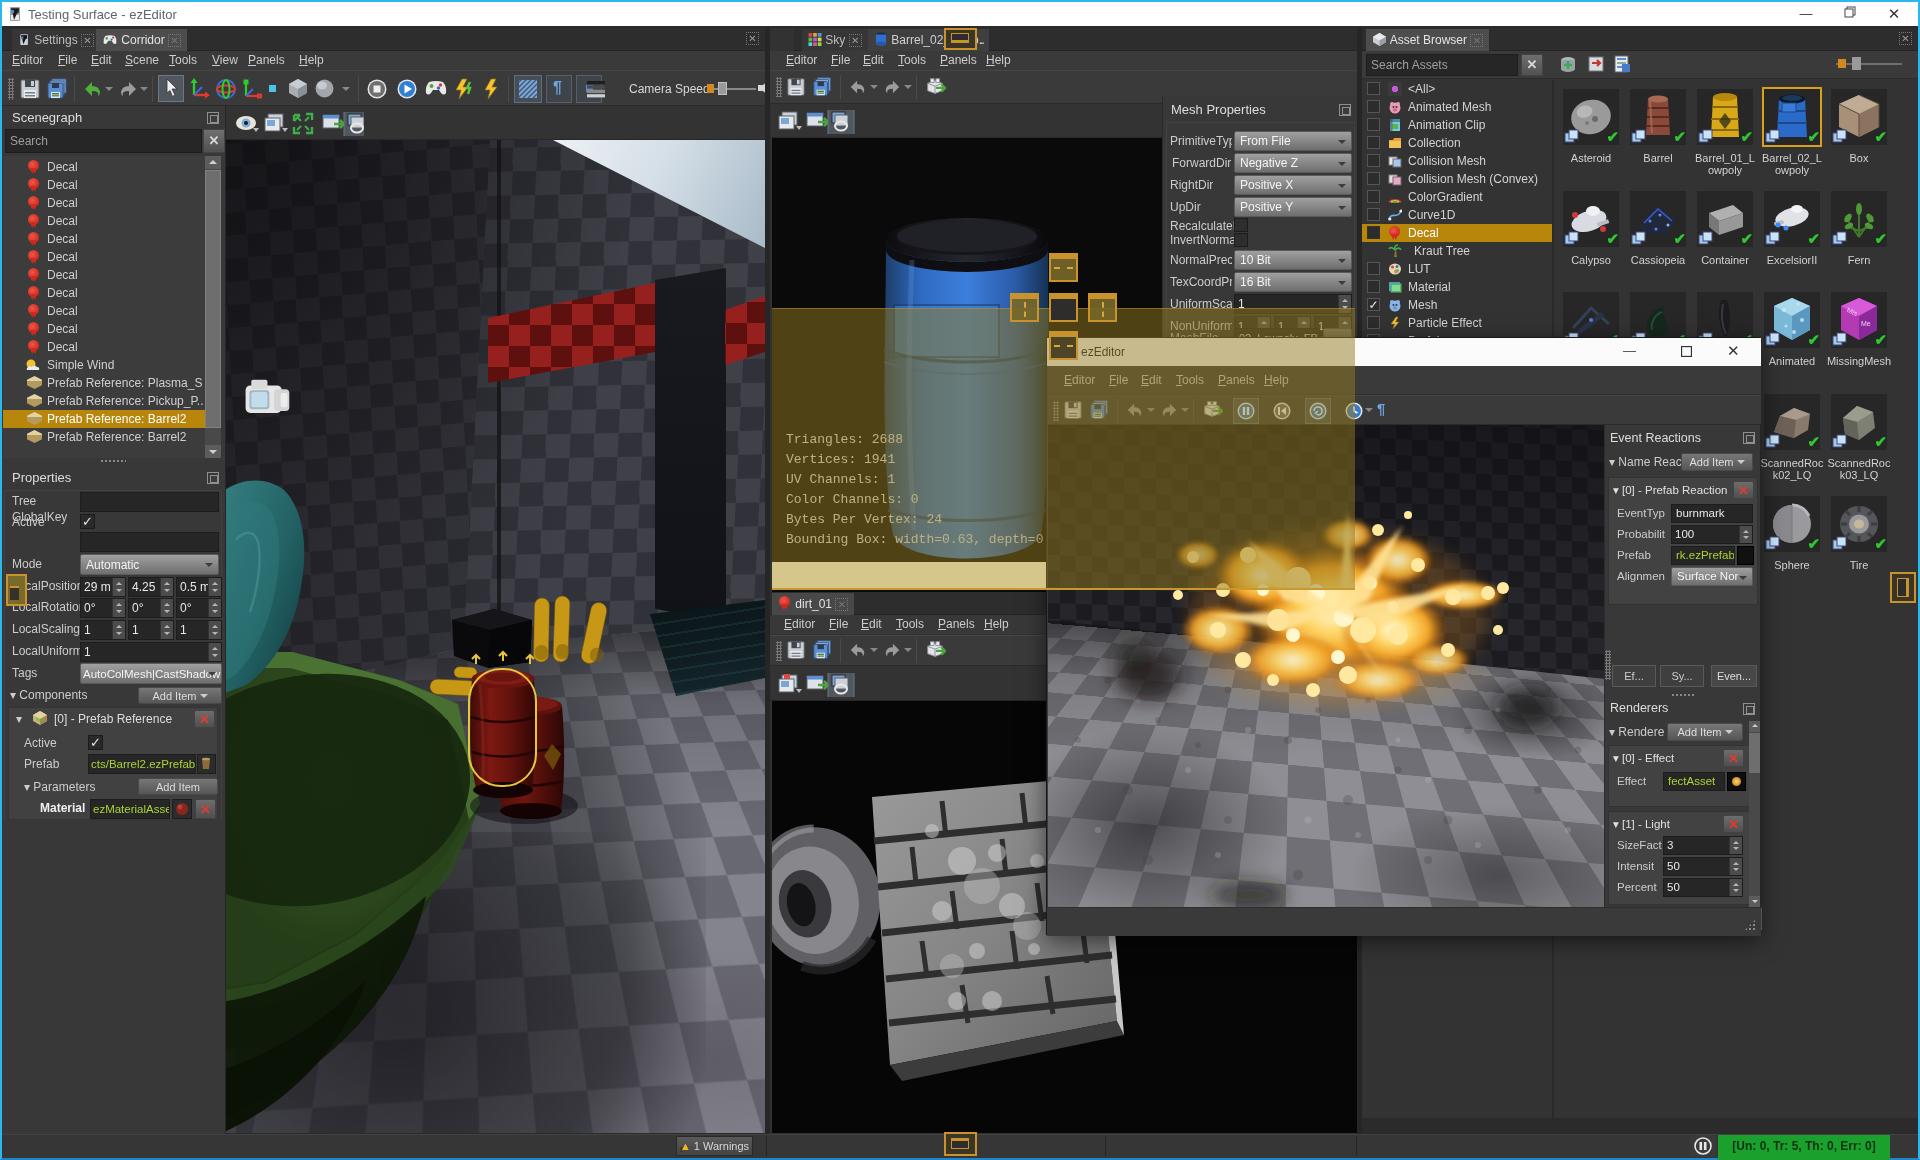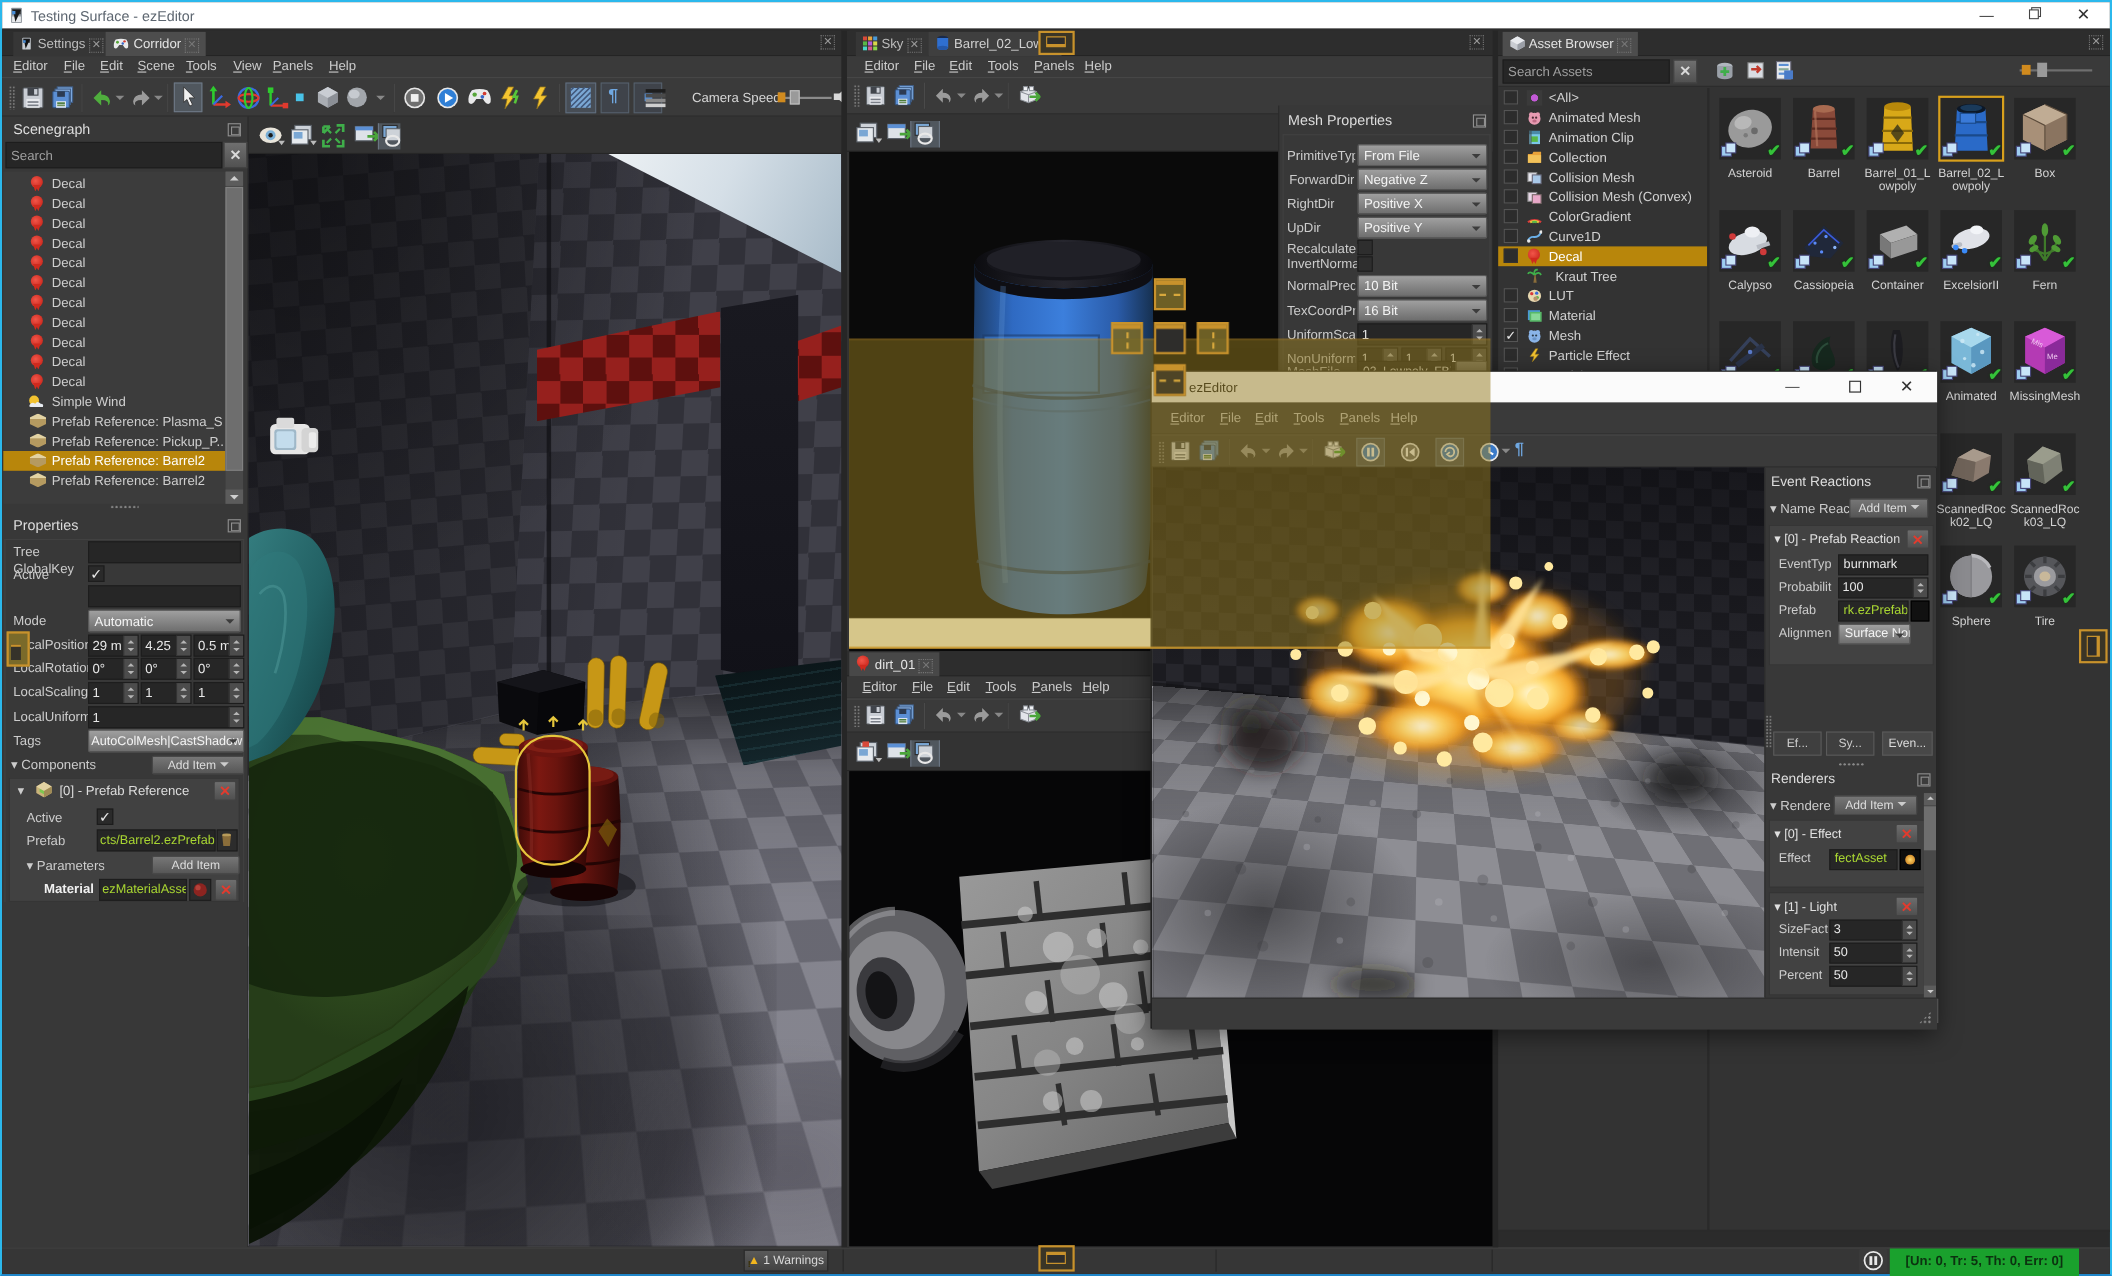--- a/index.html
+++ b/index.html
@@ -472,21 +472,21 @@
 <div class="abs" style="left:676px;top:1136px;width:77px;height:20px;background:linear-gradient(#5a5a5a,#434343);border:1px solid #2a2a2a;color:#d8d8d8;font-size:11px;line-height:18px;text-align:center"><span style="color:#f2b61e">▲</span><span style="position:relative"><span style="position:absolute;left:-11px;top:1px;color:#3a2f00;font-size:8px;font-weight:bold">!</span></span> 1 Warnings</div>
 <div class="abs" style="left:1690px;top:1135px;width:26px;height:22px;background:#3a3a3a;border-radius:3px"><svg width="20" height="20" viewBox="0 0 20 20" style="margin:1px 3px">
       <circle cx="10" cy="10" r="8" fill="none" stroke="#e8e8e8" stroke-width="1.6"></circle>
       <rect x="6.5" y="6" width="2.6" height="8" fill="#e8e8e8"></rect>
       <rect x="10.9" y="6" width="2.6" height="8" fill="#e8e8e8"></rect>
     </svg></div>
 <div class="abs" style="left:1718px;top:1135px;width:172px;height:25px;background:#1aa12d;color:#0c3210;font-size:12px;line-height:23px;text-align:center;font-weight:bold">[Un: 0, Tr: 5, Th: 0, Err: 0]</div>
 
 <div class="abs" style="left:765px;top:28px;width:7px;height:1106px;background:#262626"></div>
 <div class="abs" style="left:770px;top:28px;width:587px;height:1106px;background:#323232"></div>
-<div class="tabbar abs" style="left:770px;top:28px;width:587px;">
+<div class="tabbar abs" style="left:794px;top:28px;width:587px;">
   <div class="tab" style="left:8px;">
     <svg width="14" height="13" viewBox="0 0 14 14" style="vertical-align:-2px">
         <rect x="0" y="0" width="4" height="4" fill="#d84a3a"></rect>
         <rect x="5" y="0" width="4" height="4" fill="#e8a23a"></rect>
         <rect x="10" y="0" width="4" height="4" fill="#4a9ad8"></rect>
         <rect x="0" y="5" width="4" height="4" fill="#58b847"></rect>
         <rect x="5" y="5" width="4" height="4" fill="#b85ad8"></rect>
         <rect x="10" y="5" width="4" height="4" fill="#d8d84a"></rect>
         <rect x="0" y="10" width="4" height="4" fill="#4ad8c8"></rect>
         <rect x="5" y="10" width="4" height="4" fill="#d85a8a"></rect>
@@ -588,20 +588,26 @@
     <ellipse cx="95" cy="40" rx="81" ry="22" fill="url(#blid)"></ellipse>
     <ellipse cx="95" cy="38" rx="70" ry="17" fill="#15151b"></ellipse>
     <ellipse cx="95" cy="36" rx="70" ry="16" fill="#202027"></ellipse>
     <path d="M14 40 a81 22 0 0 0 162 0 l0 10 a81 22 0 0 1 -162 0Z" fill="#0e0e13"></path>
     <rect x="22" y="105" width="105" height="52" fill="#3f7fd2" opacity="0.55" stroke="#1d3a66" stroke-width="2"></rect>
     <path d="M12 150 C60 166 130 166 178 150" stroke="#1b3c6e" stroke-width="3" fill="none" opacity="0.8"></path>
     <path d="M12 162 C60 178 130 178 178 162" stroke="#2a5ba8" stroke-width="2" fill="none" opacity="0.6"></path>
     <path d="M16 310 C60 324 130 324 174 310" stroke="#1b3c6e" stroke-width="3" fill="none" opacity="0.7"></path>
     <path d="M40 60 C36 140 36 240 42 330" stroke="#6aa2e8" stroke-width="5" fill="none" opacity="0.25"></path>
   </svg>
+  <div class="abs" style="left:14px;top:292px;width:420px;height:130px;font-family:'Liberation Mono',monospace;font-size:13px;line-height:20px;color:#e4e4e4;white-space:pre">Triangles: 2688
+Vertices: 1941
+UV Channels: 1
+Color Channels: 0
+Bytes Per Vertex: 24
+Bounding Box: width=0.63, depth=0</div>
 </div>
 
 <div class="abs" style="left:1162px;top:96px;width:195px;height:496px;background:#383838;border-left:1px solid #2a2a2a">
   <div class="panel-title" style="position:absolute;left:8px;top:6px">Mesh Properties</div>
   <div class="float-ic" style="right:6px;top:8px;"></div>
   <div class="abs" style="left:3px;top:26px;width:189px;height:470px;border:1px solid #414141;border-bottom:none"></div>
 </div>
 <div class="lbl" style="left:1170px;top:134px;max-width:62px">PrimitiveType</div>
 <div class="dd" style="left:1234px;top:131px;width:118px;height:20px;line-height:19px">From File</div>
 <div class="lbl" style="left:1172px;top:156px;max-width:62px">ForwardDir</div>
@@ -1392,21 +1398,21 @@
     <div class="lbl" style="left:8px;top:58px;font-size:11.5px;color:#e0e0e0">▾ [0] - Prefab Reaction</div>
     <div class="xbtn" style="left:128px;top:56px;width:21px;height:18px;line-height:17px;font-size:13px">✕</div>
     <div class="lbl" style="left:12px;top:82px;font-size:11.5px;max-width:52px">EventTyp</div>
     <div class="inp" style="left:66px;top:79px;width:82px;height:19px;line-height:17px;font-size:11.5px">burnmark</div>
     <div class="lbl" style="left:12px;top:103px;font-size:11.5px;max-width:52px">Probabilit</div>
     <div class="spin" style="left:66px;top:100px;width:82px;height:19px;line-height:17px;font-size:11.5px">100<span class="ar"></span></div>
     <div class="lbl" style="left:12px;top:124px;font-size:11.5px;max-width:52px">Prefab</div>
     <div class="inp grn" style="left:66px;top:121px;width:64px;height:19px;line-height:17px;font-size:11.5px">rk.ezPrefab</div>
     <div class="abs" style="left:132px;top:121px;width:17px;height:19px;background:#111;border:1px solid #000"></div>
     <div class="lbl" style="left:12px;top:145px;font-size:11.5px;max-width:52px">Alignmen</div>
-    <div class="dd" style="left:66px;top:142px;width:66px;height:19px;line-height:17px;font-size:11.5px">Surface Nor</div>
+    <div class="dd" style="left:66px;top:142px;width:82px;height:19px;line-height:17px;font-size:11.5px">Surface Nor</div>
 
     <div class="abs" style="left:0px;top:225px;width:6px;height:30px;background-image:radial-gradient(circle,#777 1px,transparent 1.2px);background-size:3px 3px"></div>
     <div class="abs" style="left:7px;top:240px;width:44px;height:22px;background:#3f3f3f;border:1px solid #5a5a5a;color:#ccc;font-size:11px;text-align:center;line-height:20px">Ef...</div>
     <div class="abs" style="left:55px;top:240px;width:44px;height:22px;background:#3f3f3f;border:1px solid #5a5a5a;color:#ccc;font-size:11px;text-align:center;line-height:20px">Sy...</div>
     <div class="abs" style="left:106px;top:240px;width:46px;height:22px;background:#484848;border:1px solid #5a5a5a;color:#ddd;font-size:11px;text-align:center;line-height:20px">Even...</div>
     <div class="abs" style="left:66px;top:268px;width:24px;height:3px;background-image:radial-gradient(circle,#888 1px,transparent 1.2px);background-size:4px 4px"></div>
 
     <div class="panel-title" style="position:absolute;left:5px;top:276px;font-size:12.5px">Renderers</div>
     <div class="float-ic" style="right:5px;top:278px"></div>
     <div class="lbl" style="left:4px;top:300px">▾ Rendere</div>

